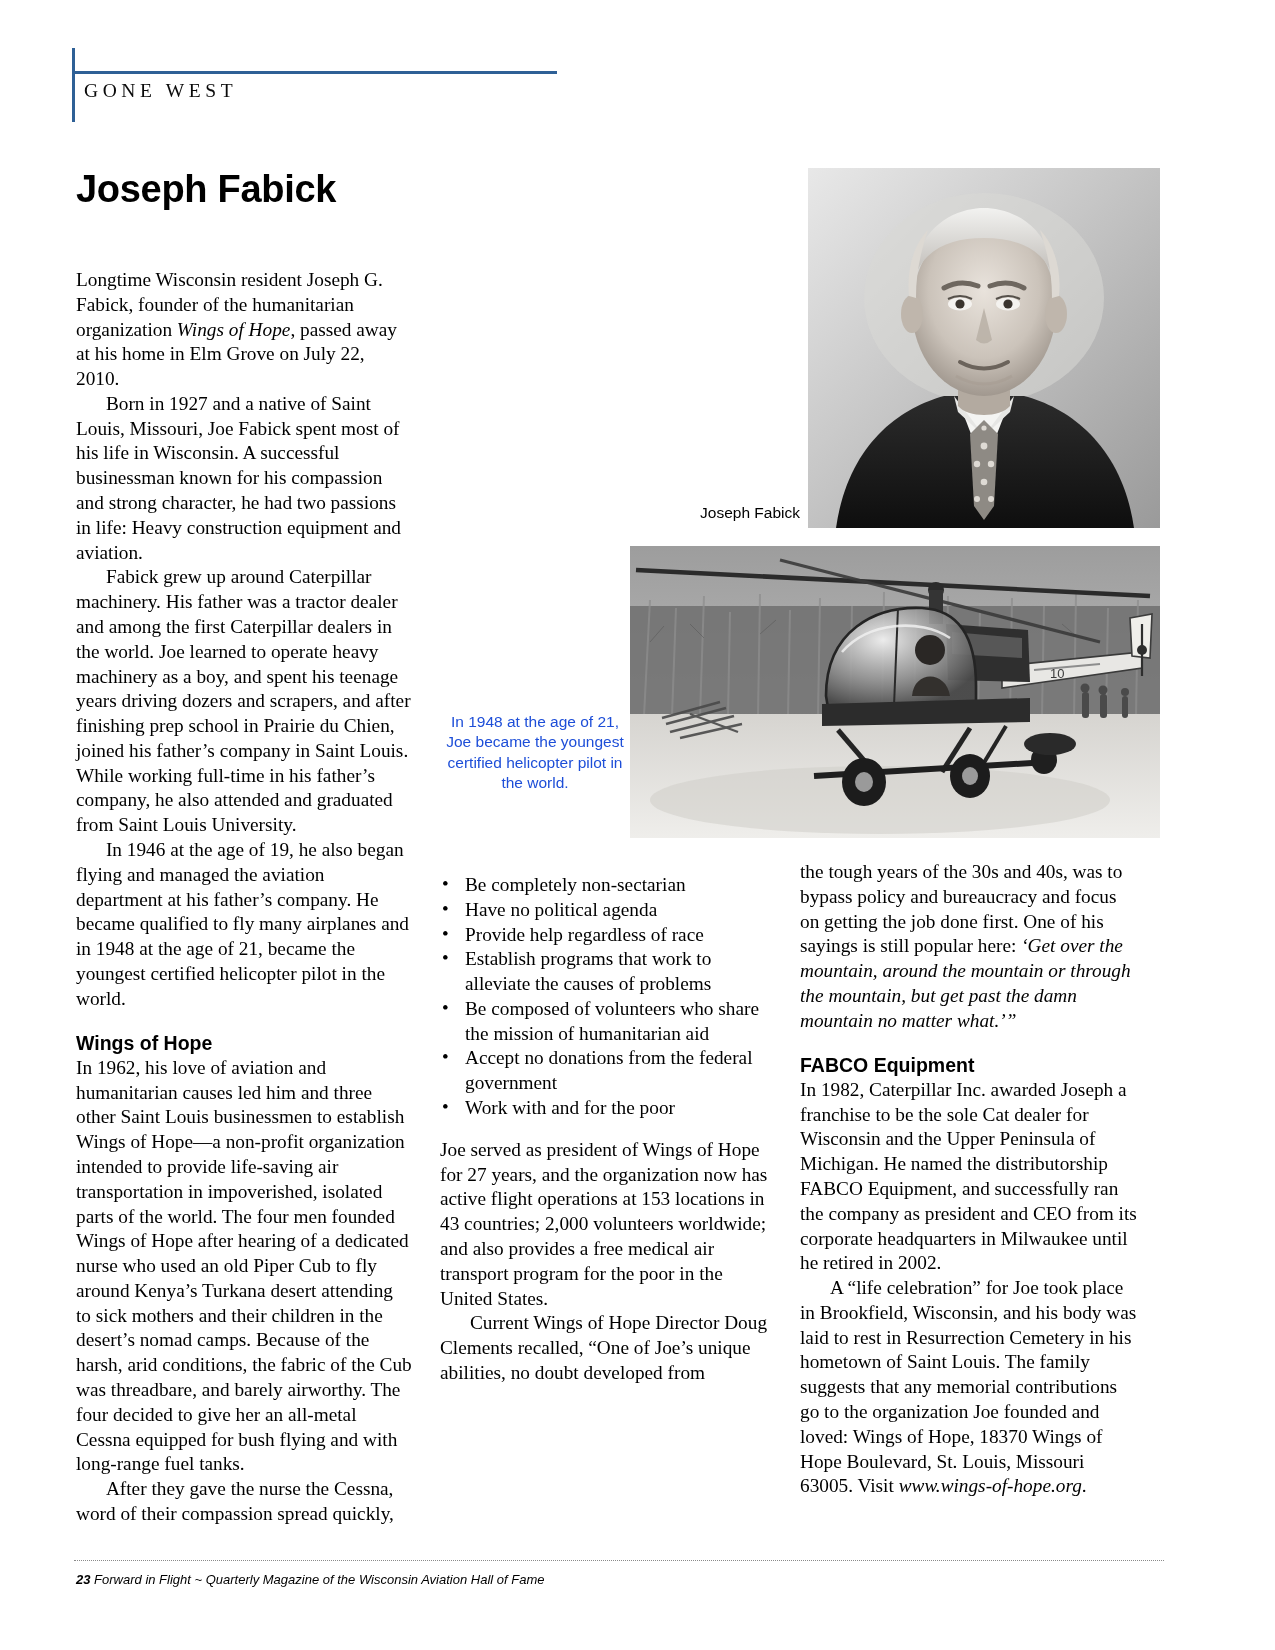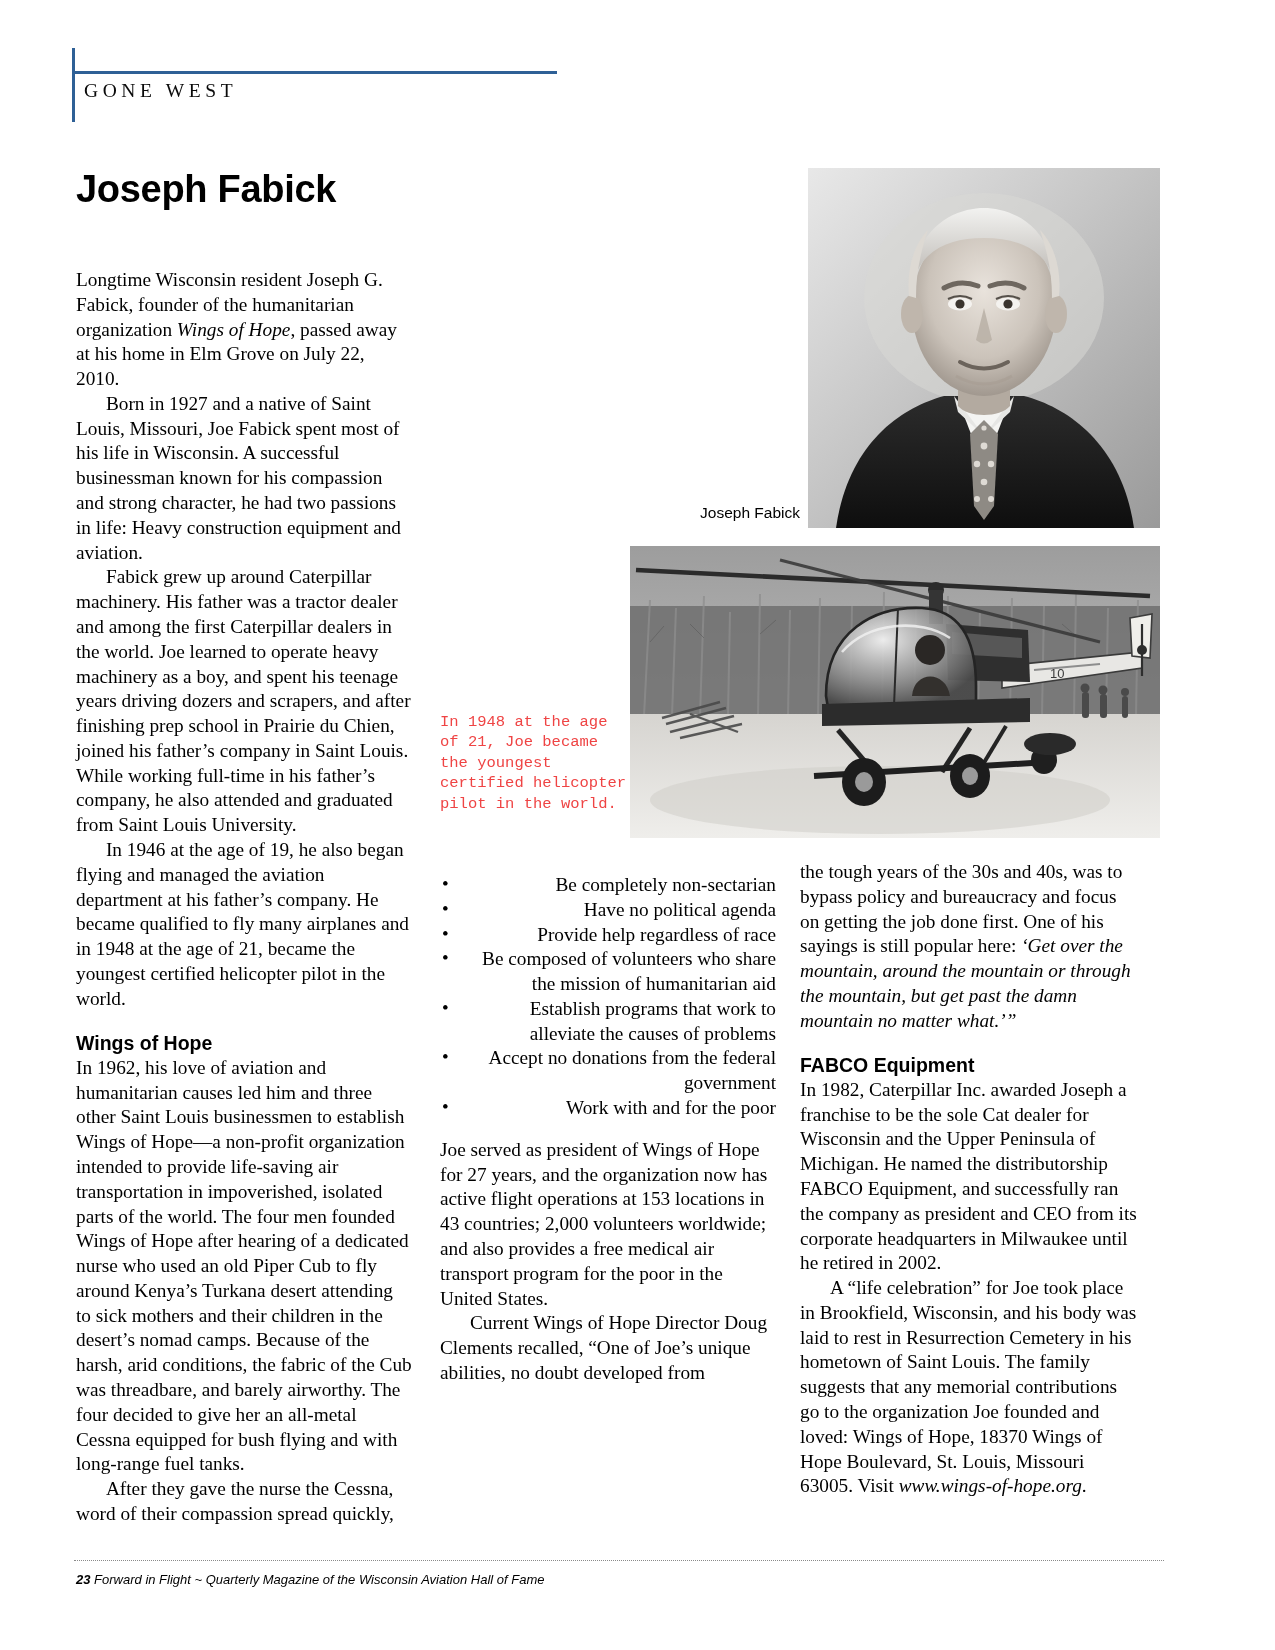--- a/index.html
+++ b/index.html
@@ -95,24 +95,25 @@
     text-align: right;
     font-family: "Liberation Sans", sans-serif;
     font-size: 15.5px;
     color: #000;
   }
   .cap-heli {
     position: absolute;
     left: 440px;
     top: 712px;
     width: 190px;
-    font-family: Liberation Mono, monospace;
+    font-family: Liberation Sans, sans-serif;
     font-size: 15.5px;
     line-height: 1.32;
-    color: #ef4444;
+    color: #1d4ed8;
+    text-align: center;
   }
 
   
   .col {
     position: absolute;
     font-size: 19.3px;
     line-height: 1.285;
     text-align: left;
   }
   .col p { margin: 0; }
@@ -134,21 +135,20 @@
   .bullets {
     margin: 13px 0 0 0;
     padding: 0 0 0 25px;
     list-style: none;
   }
   .bullets li {
     position: relative;
     margin: 0 0 0 0;
     padding-left: 0;
     line-height: 1.285;
-    text-align: right;
   }
   .bullets li::before {
     content: "\2022";
     position: absolute;
     left: -23px;
     top: -1px;
     font-size: 19px;
   }
   .gap-after-bullets { height: 17px; }
 
@@ -383,22 +383,22 @@
     <h2 class="subhead">Wings of Hope</h2>
     <p>In 1962, his love of aviation and humanitarian causes led him and three other Saint Louis businessmen to establish Wings of Hope—a non-profit organization intended to provide life-saving air transportation in impoverished, isolated parts of the world. The four men founded Wings of Hope after hearing of a dedicated nurse who used an old Piper Cub to fly around Kenya’s Turkana desert attending to sick mothers and their children in the desert’s nomad camps. Because of the harsh, arid conditions, the fabric of the Cub was threadbare, and barely airworthy. The four decided to give her an all-metal Cessna equipped for bush flying and with long-range fuel tanks.</p>
     <p class="ind">After they gave the nurse the Cessna, word of their compassion spread quickly,</p>
   </div>
 
   <div class="col" id="col2">
     <ul class="bullets">
       <li>Be completely non-sectarian</li>
       <li>Have no political agenda</li>
       <li>Provide help regardless of race</li>
+      <li>Establish programs that work to alleviate the causes of problems</li>
       <li>Be composed of volunteers who share the mission of humanitarian aid</li>
-      <li>Establish programs that work to alleviate the causes of problems</li>
       <li>Accept no donations from the federal government</li>
       <li>Work with and for the poor</li>
     </ul>
     <div class="gap-after-bullets"></div>
     <p>Joe served as president of Wings of Hope for 27 years, and the organization now has active flight operations at 153 locations in 43 countries; 2,000 volunteers worldwide; and also provides a free medical air transport program for the poor in the United States.</p>
     <p class="ind">Current Wings of Hope Director Doug Clements recalled, “One of Joe’s unique abilities, no doubt developed from</p>
   </div>
 
   <div class="col" id="col3">
     <p><span>the tough years of the 30s and 40s, was to bypass policy and bureaucracy and focus on getting the job done first. One of his sayings is still popular here: </span><em class="it">‘Get over the mountain, around the mountain or through the mountain, but get past the damn mountain no matter what.’”</em></p>

